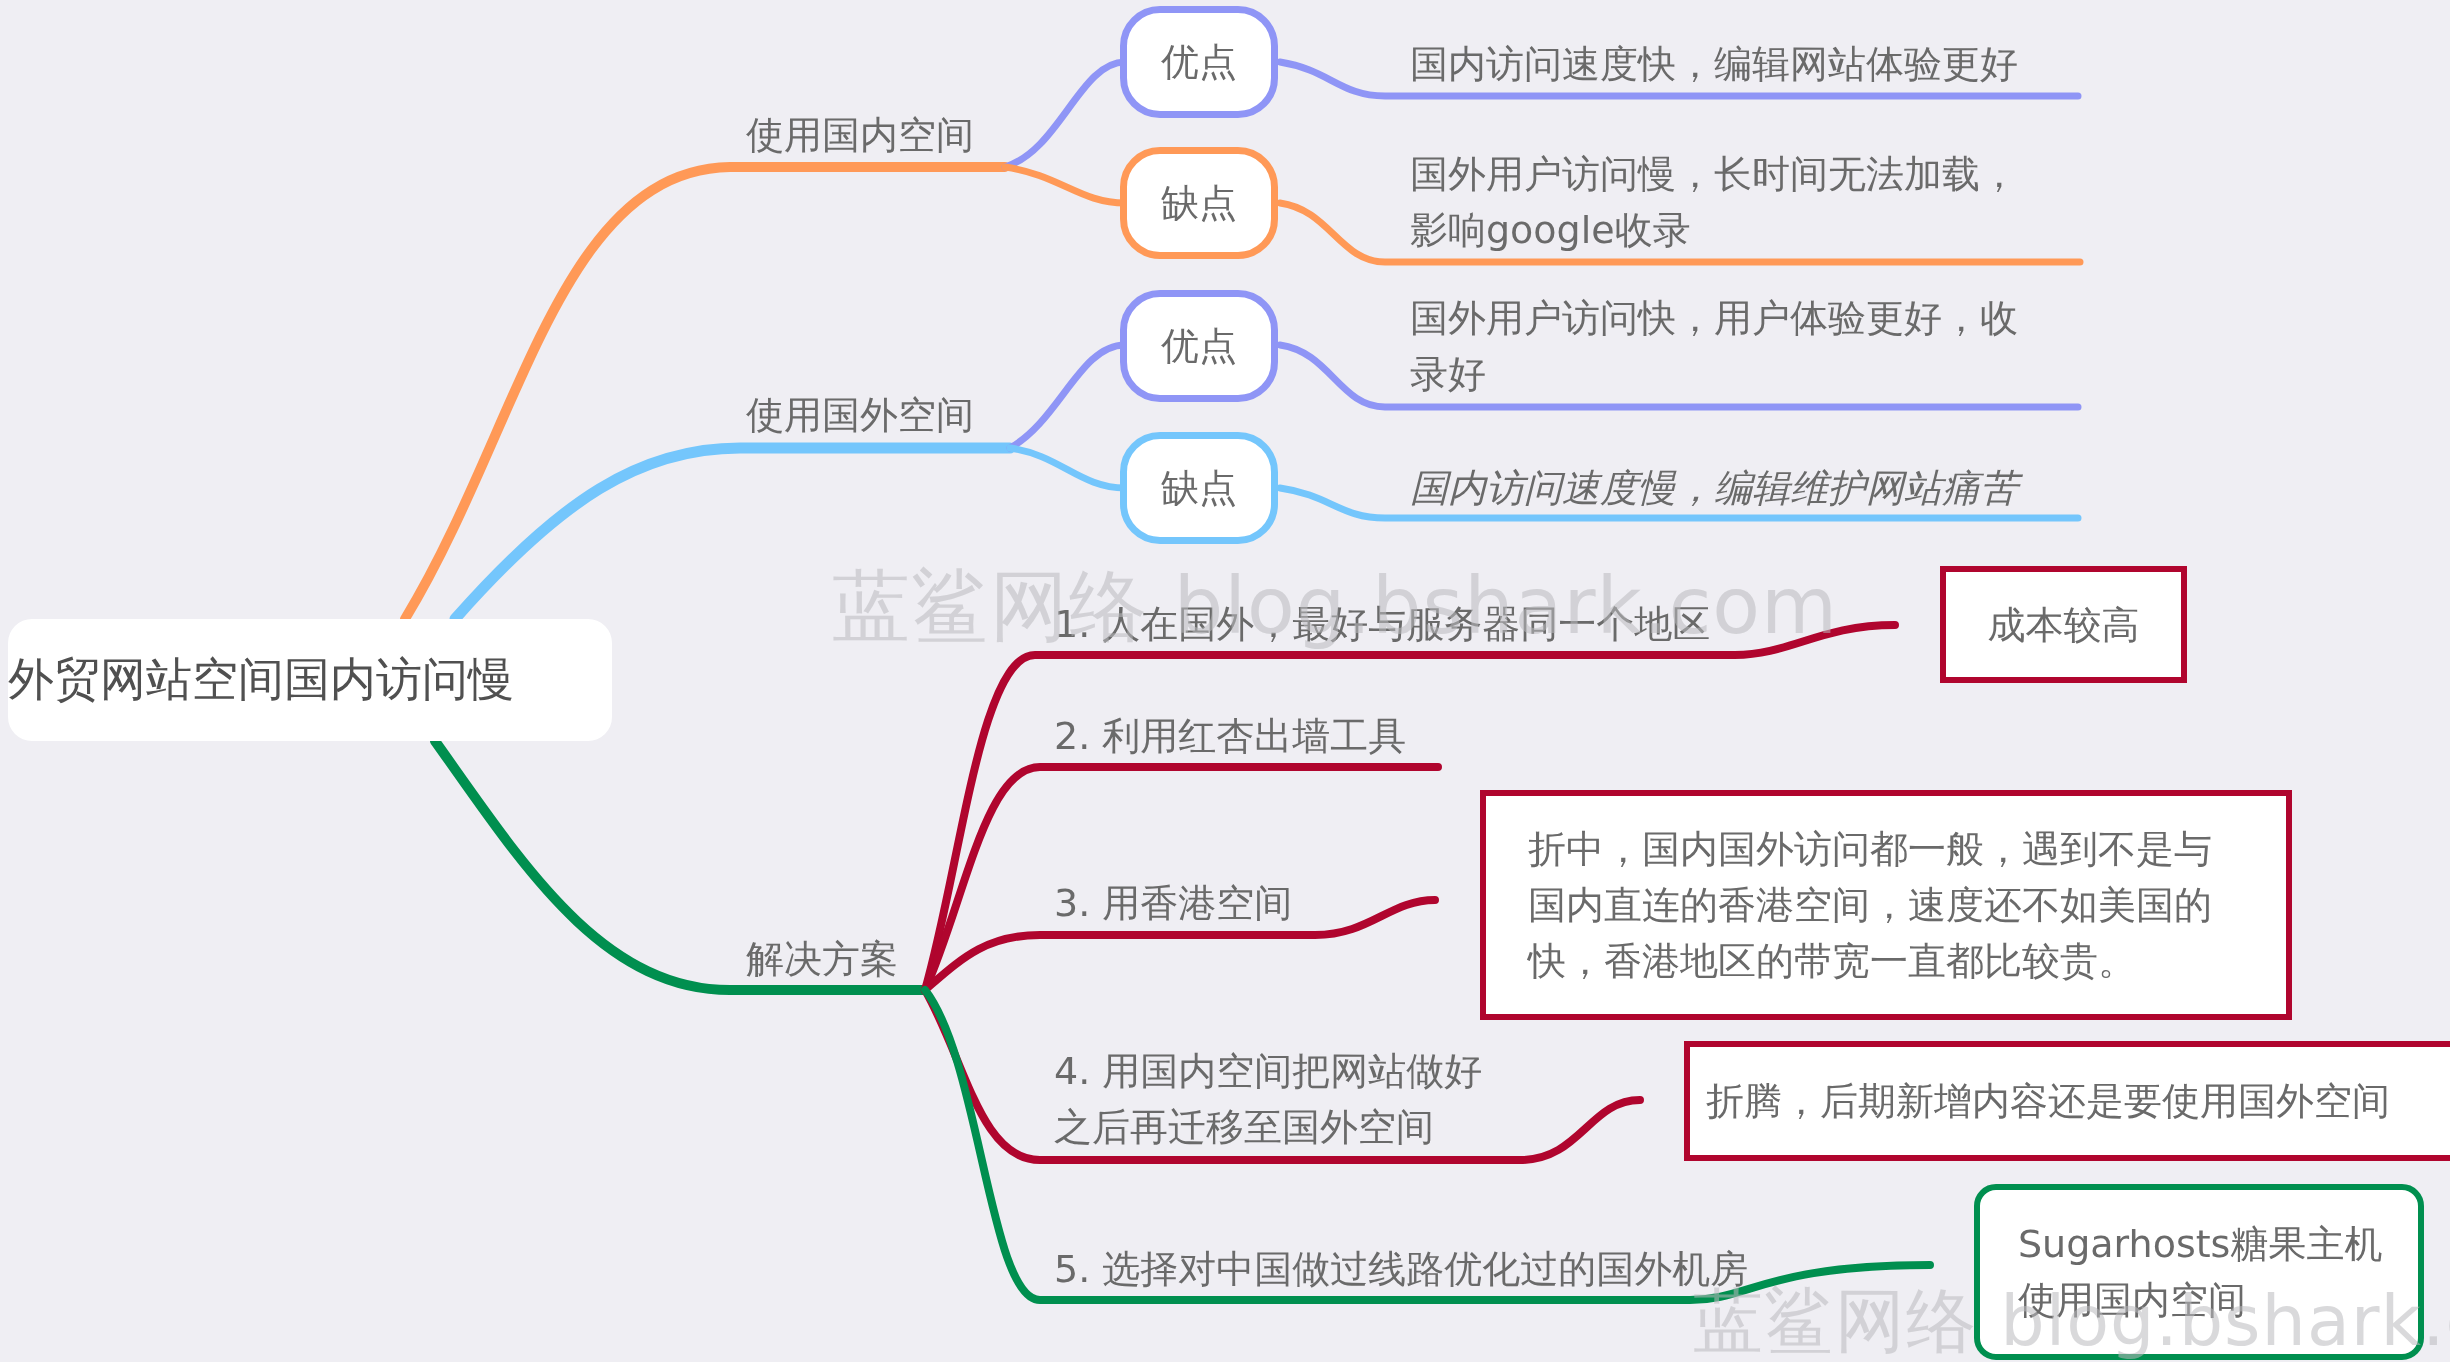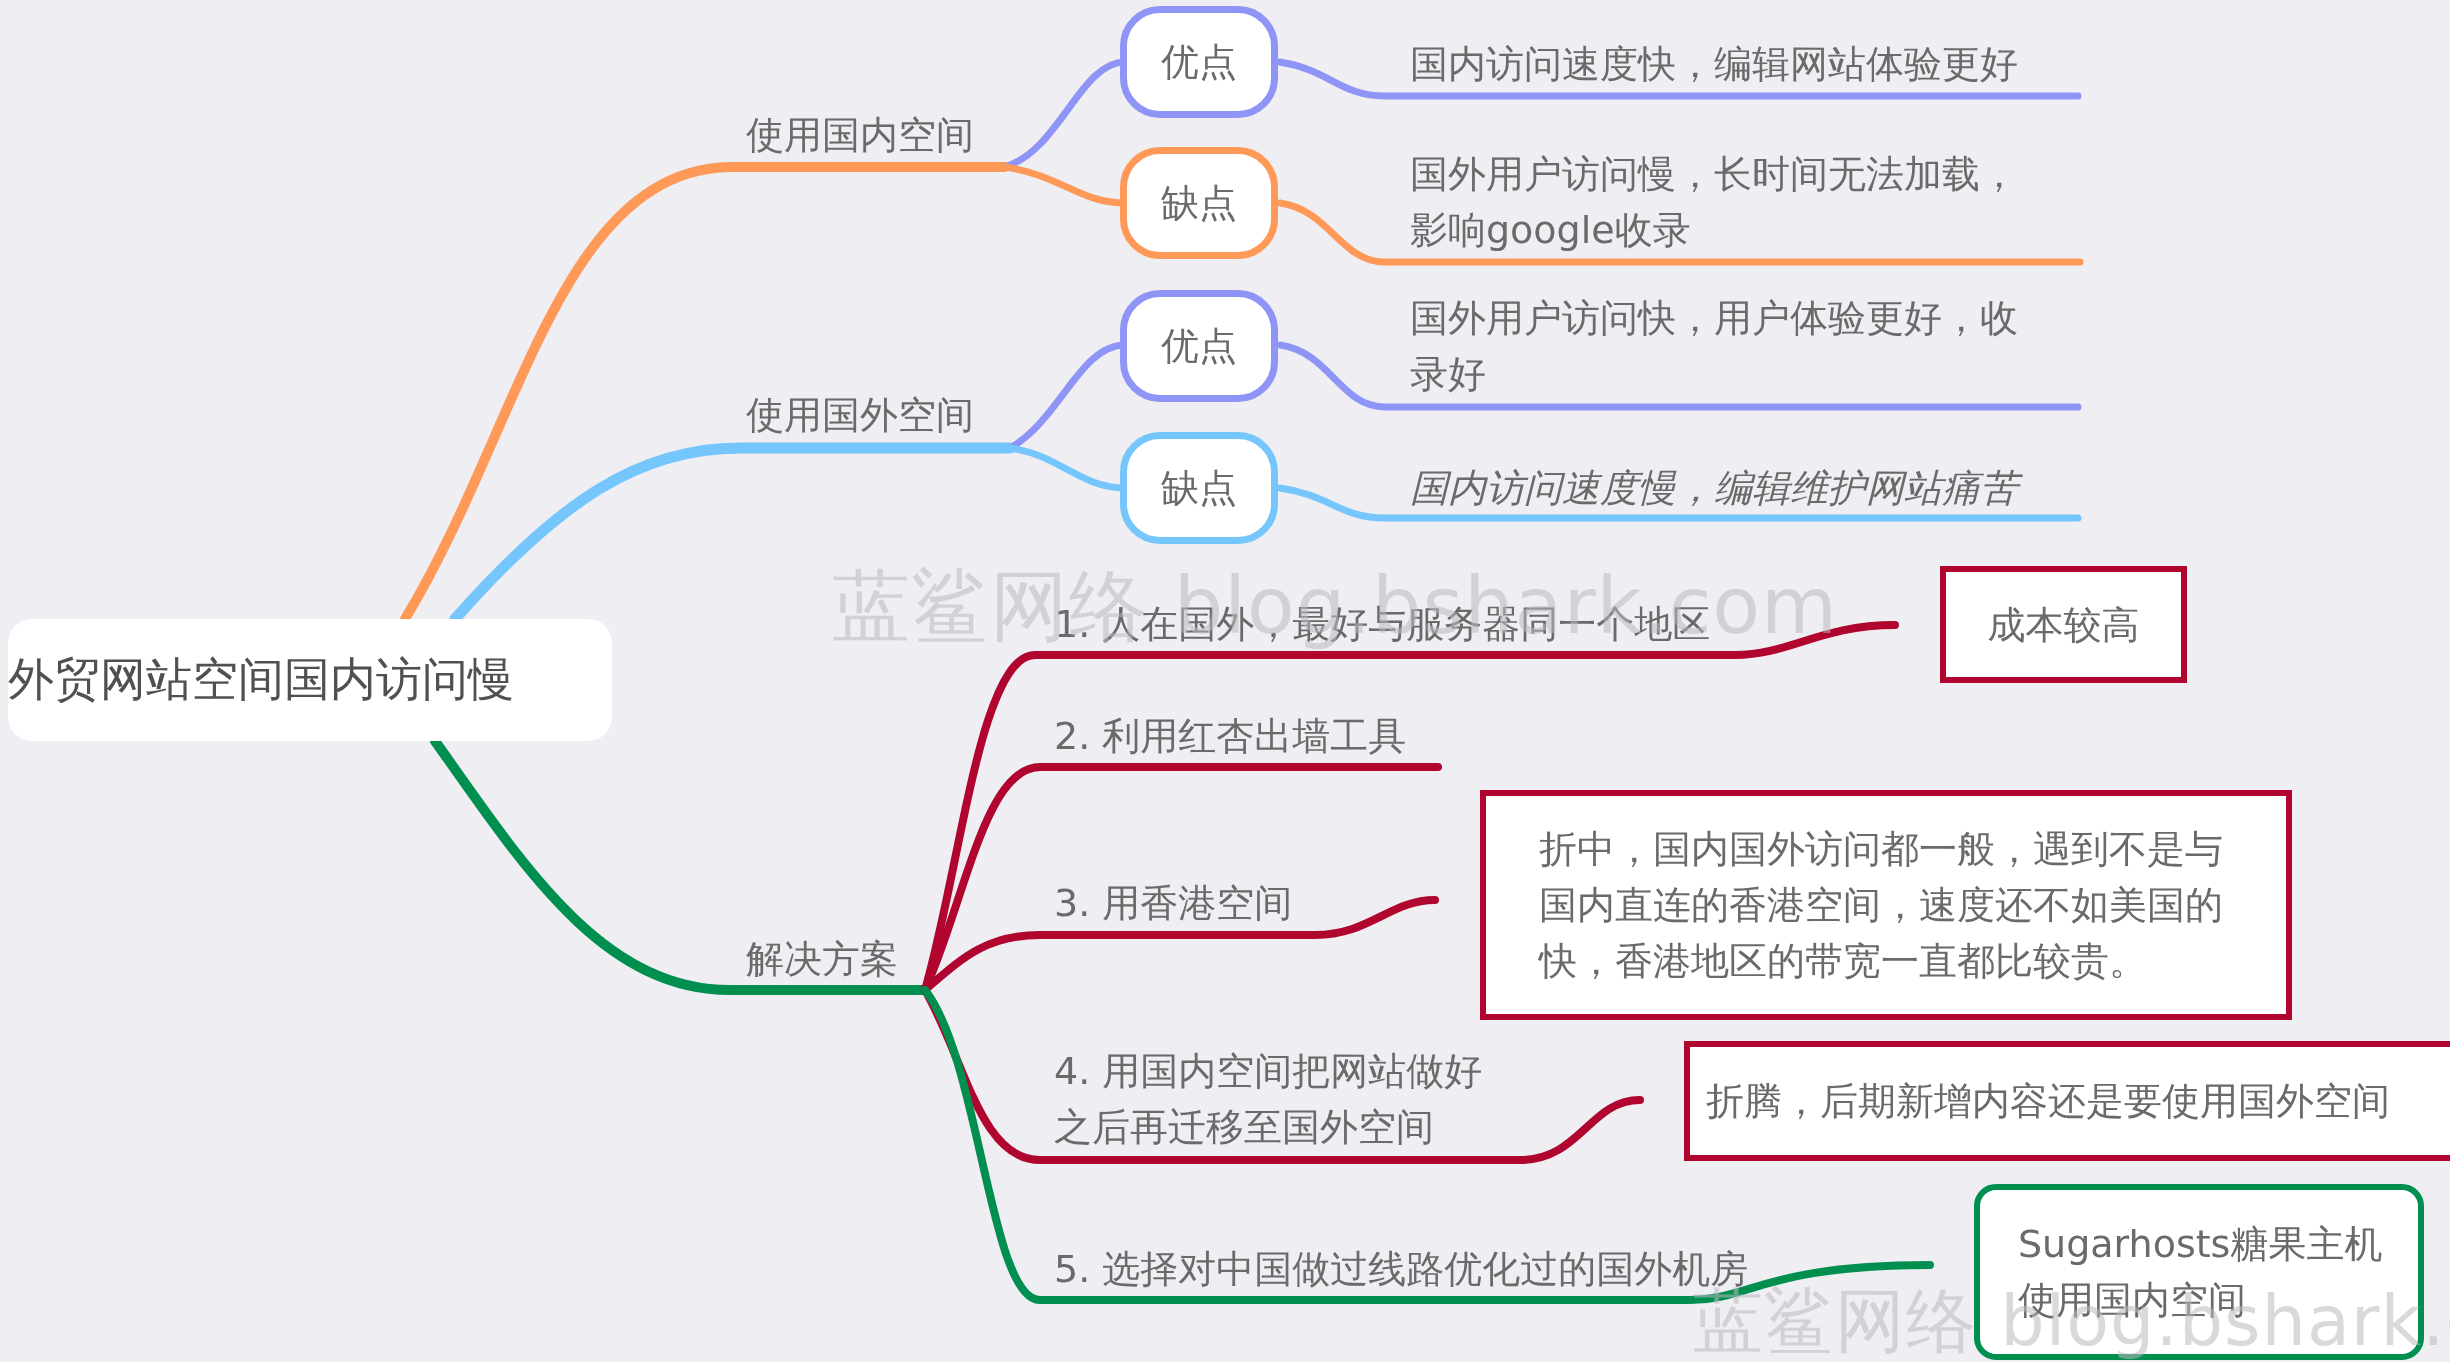--- a/index.html
+++ b/index.html
@@ -111,21 +111,21 @@
   <div class="lbl" style="left:1054px; top:884px;">3. 用香港空间</div>
   <div class="leaf" style="left:1054px; top:1043px;">
     <div>4. 用国内空间把网站做好</div>
     <div>之后再迁移至国外空间</div>
   </div>
   <div class="lbl" style="left:1054px; top:1250px;">5. 选择对中国做过线路优化过的国外机房</div>
 
   <div class="box" style="left:1893px; top:566px; width:247px; height:117px; justify-content:center;">
     <span>成本较高</span>
   </div>
-  <div class="box" style="left:1433px; top:790px; width:812px; height:230px; padding-left:53px;">
+  <div class="box" style="left:1433px; top:790px; width:812px; height:230px; padding-left:42px;">
     <div>
       <div>折中，国内国外访问都一般，遇到不是与</div>
       <div>国内直连的香港空间，速度还不如美国的</div>
       <div>快，香港地区的带宽一直都比较贵。</div>
     </div>
   </div>
   <div class="box" style="left:1637px; top:1041px; width:810px; height:120px; padding-left:16px;">
     <span>折腾，后期新增内容还是要使用国外空间</span>
   </div>
   <div class="box green" style="left:1927px; top:1184px; width:450px; height:176px; padding-left:38px;">

